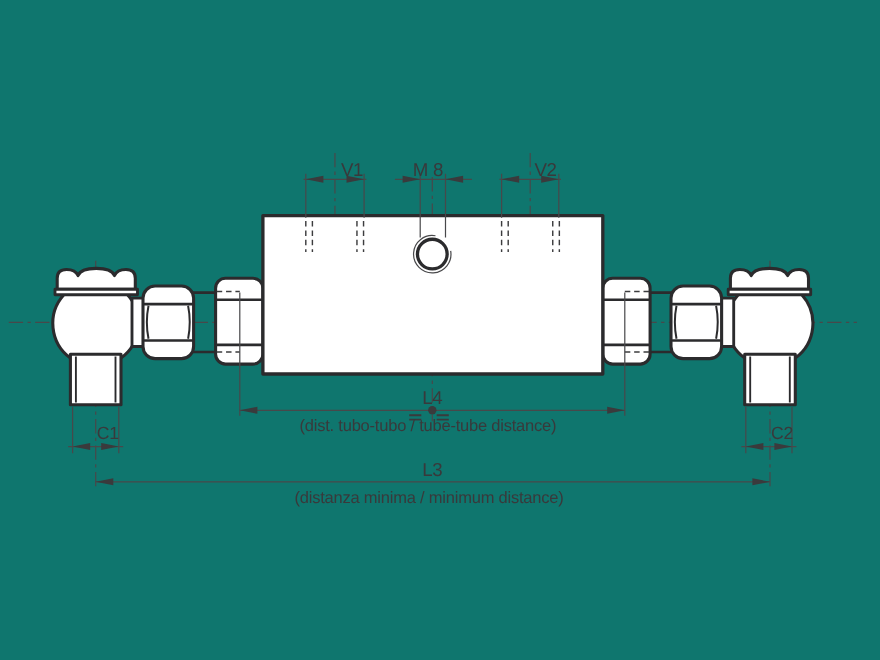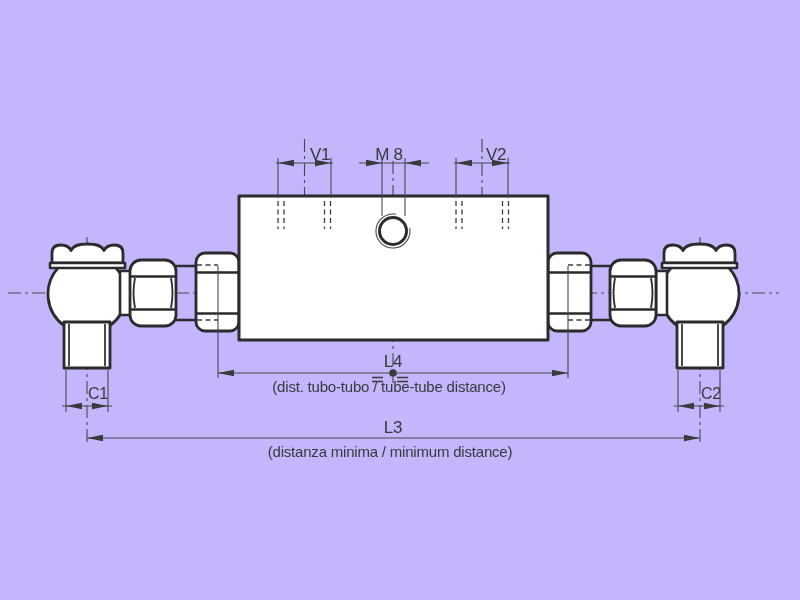--- a/index.html
+++ b/index.html
@@ -1,16 +1,16 @@
 <!DOCTYPE html>
 <html><head>
 <meta charset="utf-8">
 <style>
   html,body{margin:0;padding:0;background:#fff;}
-  #stage{position:relative;width:800px;height:600px;background:#c4b5fd;overflow:hidden;}
+  #stage{position:relative;width:800px;height:600px;background:#0f766e;overflow:hidden;}
   svg{display:block;}
   
   .s3  {stroke:#2b2b2d;stroke-width:3;  fill:#ffffff;stroke-linejoin:round;}
   .s28 {stroke:#2b2b2d;stroke-width:2.8;fill:#ffffff;stroke-linejoin:round;}
   .s26 {stroke:#2b2b2d;stroke-width:2.6;fill:#ffffff;stroke-linejoin:round;}
   .m24 {stroke:#2b2b2d;stroke-width:2.4;fill:none;stroke-linecap:round;}
   .m18 {stroke:#2b2b2d;stroke-width:1.8;fill:none;}
   .t17 {stroke:#2b2b2d;stroke-width:1.7;fill:none;}
   .thin{stroke:#48484a;stroke-width:1.1;fill:none;}
   .cl  {stroke:#48484a;stroke-width:1.1;fill:none;stroke-dasharray:13 4 3 4;}

